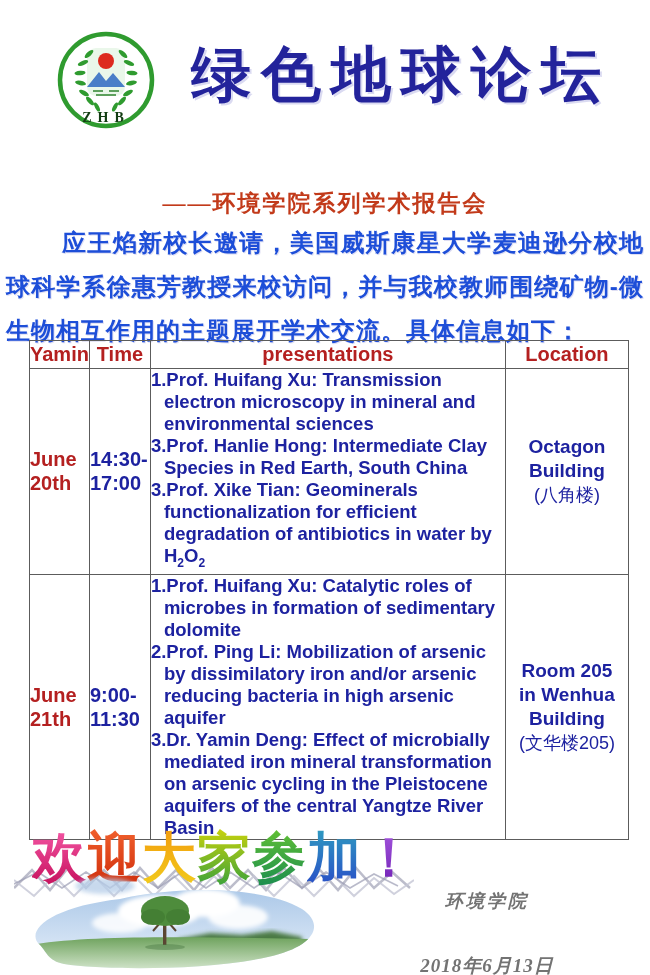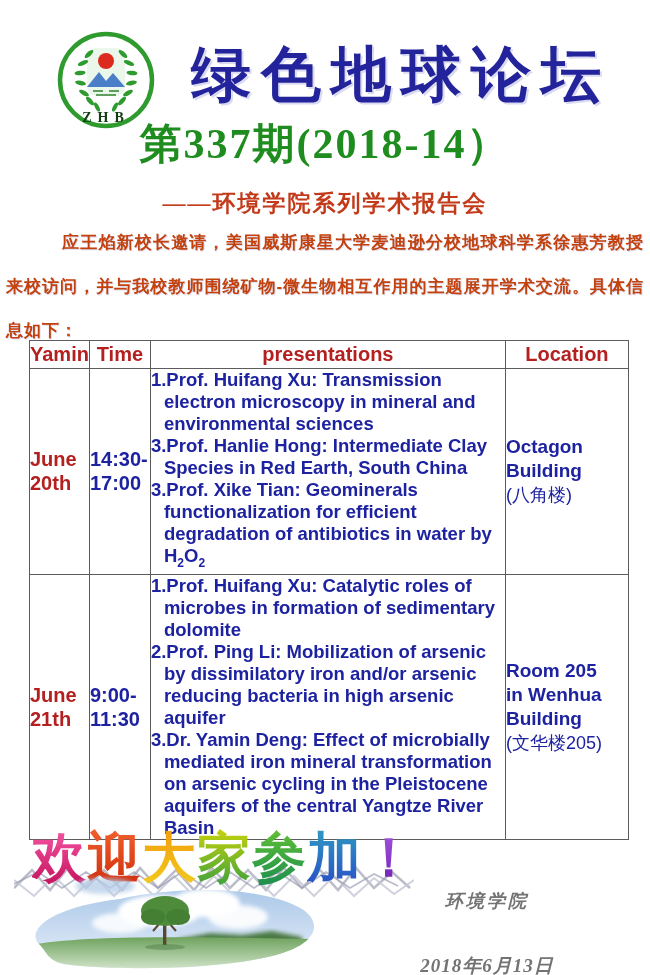--- a/index.html
+++ b/index.html
@@ -13,36 +13,36 @@
          color:#23239b;letter-spacing:10px;text-shadow:2px 2px 0 rgba(150,150,215,.35);}
   .issue{position:absolute;left:0;top:116px;width:650px;text-align:center;
          font-family:"Liberation Serif",serif;font-weight:bold;font-size:42px;
          color:#1f8c1f;letter-spacing:2px;}
   .series{position:absolute;left:0;top:172px;width:650px;text-align:center;
           font-family:"Liberation Serif",serif;font-weight:bold;font-size:23px;
           color:#c23a1a;letter-spacing:2px;margin-top:16px;}
 
   
   .intro{position:absolute;left:6px;top:221px;width:638px;margin:0;
-         font-size:17px;font-weight:bold;color:#c2410c;line-height:44px;
+         font-size:24px;font-weight:bold;color:#1d4ed8;line-height:44px;
          text-align:justify;text-indent:56px;letter-spacing:1px;
          text-shadow:1px 1px 0 rgba(160,160,220,.35);}
 
   
   .schedule{position:absolute;left:29px;top:340px;border-collapse:collapse;table-layout:fixed;}
   .schedule td,.schedule th{border:1px solid #5c5c5c;vertical-align:middle;padding:0;}
   .schedule th{height:27px;font-size:20px;font-weight:bold;color:#b42020;text-align:center;}
   .cell-date,.cell-time{font-size:20px;font-weight:bold;line-height:24px;padding-left:4px;}
   .cell-date{color:#b42020;}
   .cell-time{color:#1d22a0;margin-left:12px;}
   .cell-pres{vertical-align:top;padding:1px 4px 0 5px;}
   .pres-item{font-size:18.5px;font-weight:bold;color:#1d22a0;line-height:22px;
              padding-left:13px;text-indent:-13px;}
   .pres-item sub{font-size:0.65em;}
-  .cell-loc{font-size:19px;line-height:24px;color:#1d22a0;padding-left:5px;}
+  .cell-loc{font-size:19px;line-height:24px;color:#1d22a0;padding-left:5px;text-align:center;}
   .loc-b{font-weight:bold;}
   .loc-r{font-weight:normal;font-size:18px;}
 
   
   .zigzag{position:absolute;left:14px;top:858px;}
   .welcome{position:absolute;left:32px;top:826px;width:420px;
            font-family:"Liberation Serif",serif;font-weight:bold;font-size:54px;line-height:1.2;
            letter-spacing:1px;white-space:nowrap;}
   .rc{display:inline-block;}
   .c0{color:#d8206e;}.c1{color:#dd3a12;}.c2{color:#ef9a10;}.c3{color:#8abf20;}
@@ -95,21 +95,20 @@
     <path d="M31 57 L43 42 L50 51 L57 43 L69 57 Z" fill="#4a7ec8"></path>
     <g stroke="#3a8a3a" stroke-width="1.6">
       <line x1="37" y1="61" x2="47" y2="61"></line>
         <line x1="53" y1="61" x2="63" y2="61"></line>
       <line x1="40" y1="65" x2="60" y2="65"></line>
     </g>
     <text x="50" y="92" text-anchor="middle" font-family="Liberation Serif, serif" font-size="14" font-weight="bold" fill="#123d12" letter-spacing="6">ZHB</text>
   </svg>
 
   <div class="title">绿色地球论坛</div>
-  <div class="issue">第337期(2018-14）</div>
   <div class="series">——环境学院系列学术报告会</div>
 
   <p class="intro">应王焰新校长邀请，美国威斯康星大学麦迪逊分校地球科学系徐惠芳教授来校访问，并与我校教师围绕矿物-微生物相互作用的主题展开学术交流。具体信息如下：</p>
 
   <table class="schedule">
     <colgroup>
         <col style="width:56px">
         <col style="width:61px">
         <col style="width:355px">
         <col style="width:123px">

